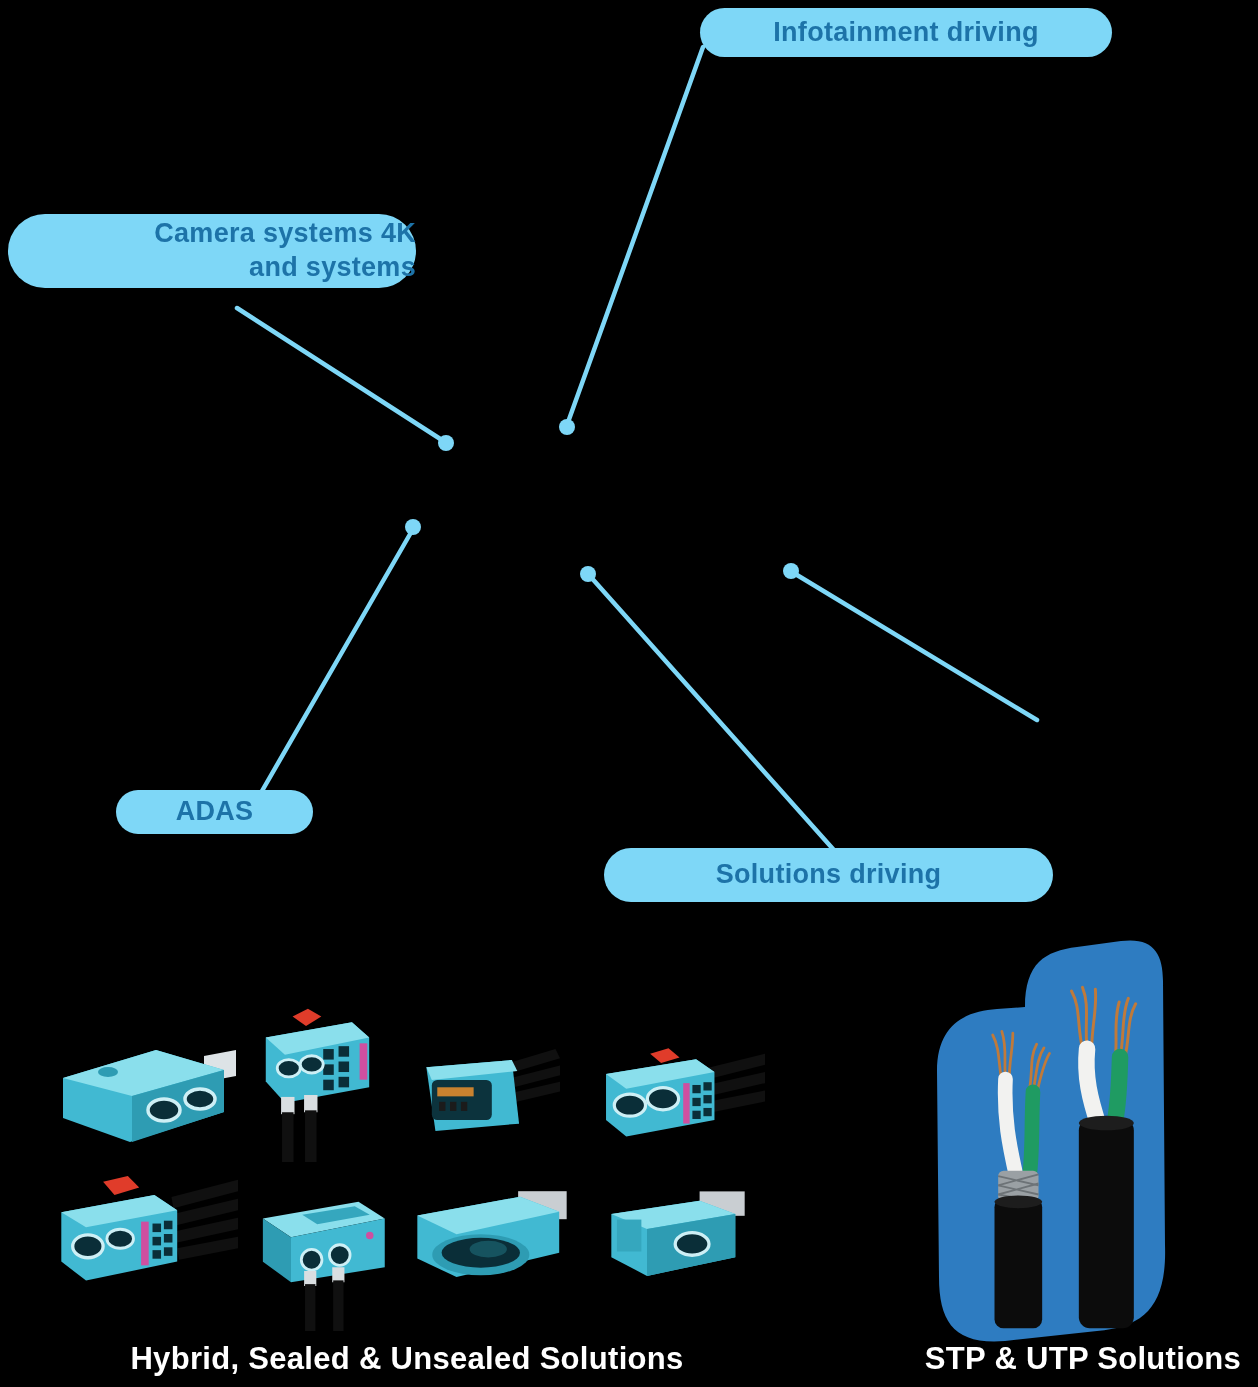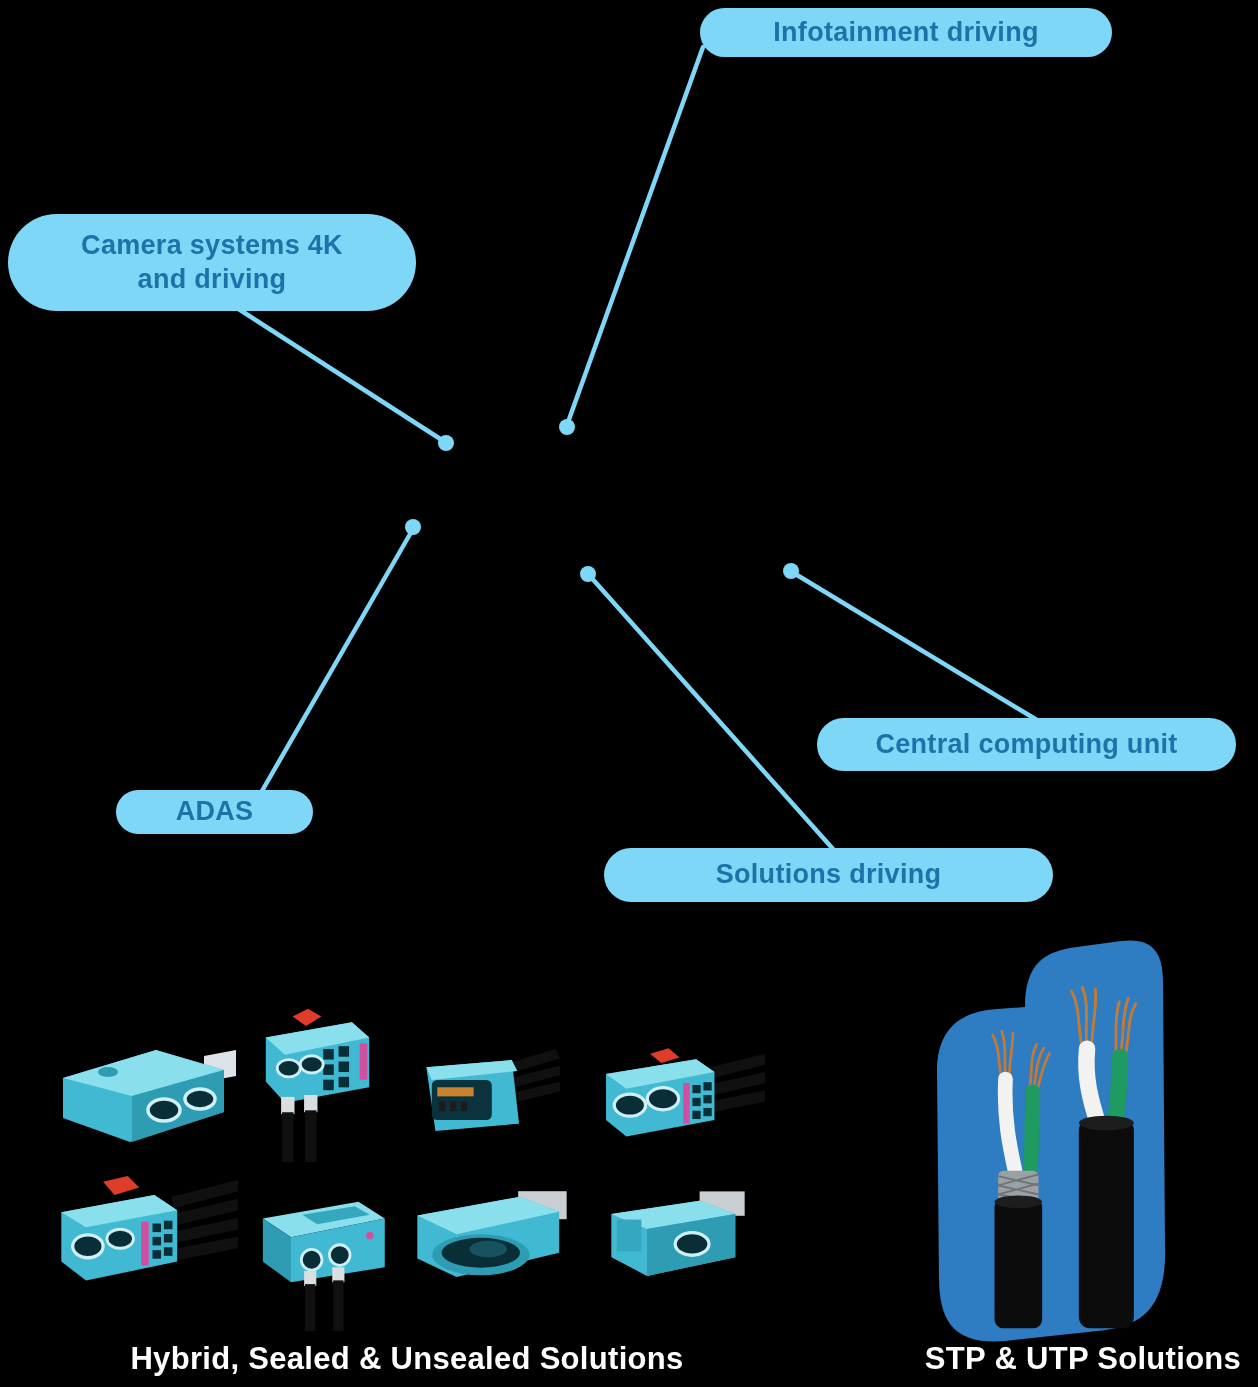--- a/index.html
+++ b/index.html
@@ -49,32 +49,29 @@
       <circle cx="413" cy="527" r="8"></circle>
       <circle cx="791" cy="571" r="8"></circle>
       <circle cx="588" cy="574" r="8"></circle>
     </g>
   </svg>
 
   <div class="pill" style="left:700px;top:8px;width:412px;height:49px;">
     <span>Infotainment driving</span>
   </div>
 
-  <div class="pill" style="left:8px;top:214px;width:408px;height:97px;">
+  <div class="pill" style="left:8px;top:214px;width:408px;height:74px;align-items:flex-end;">
     <span>Camera systems 4K</span>
-    <span>and driving</span>
+    <span>and systems</span>
   </div>
 
   <div class="pill" style="left:116px;top:790px;width:197px;height:44px;">
     <span>ADAS</span>
   </div>
 
-  <div class="pill" style="left:817px;top:718px;width:419px;height:53px;">
-    <span>Central computing unit</span>
-  </div>
 
   <div class="pill" style="left:604px;top:848px;width:449px;height:54px;">
     <span>Solutions driving</span>
   </div>
 
   <div class="abs" style="left:0;top:0;width:0;height:0;">
 
     <svg class="abs" viewBox="0 0 190 125" style="left:48px;top:1030px;width:190px;height:125px">
       <polygon points="156,26 188,20 188,46 156,52" fill="#dde3e6"></polygon>
       <polygon points="15,48 108,20 176,40 176,82 82,112 15,88" style="fill:var(--connector-teal,#41b9d2)"></polygon>

